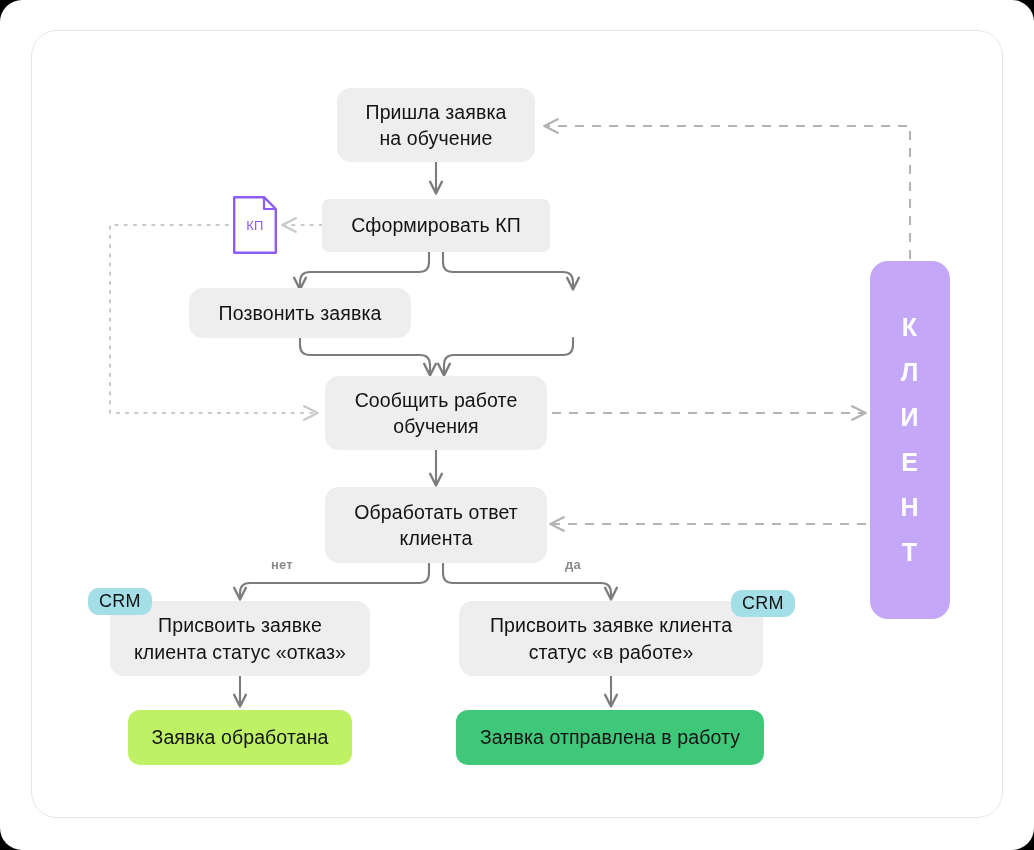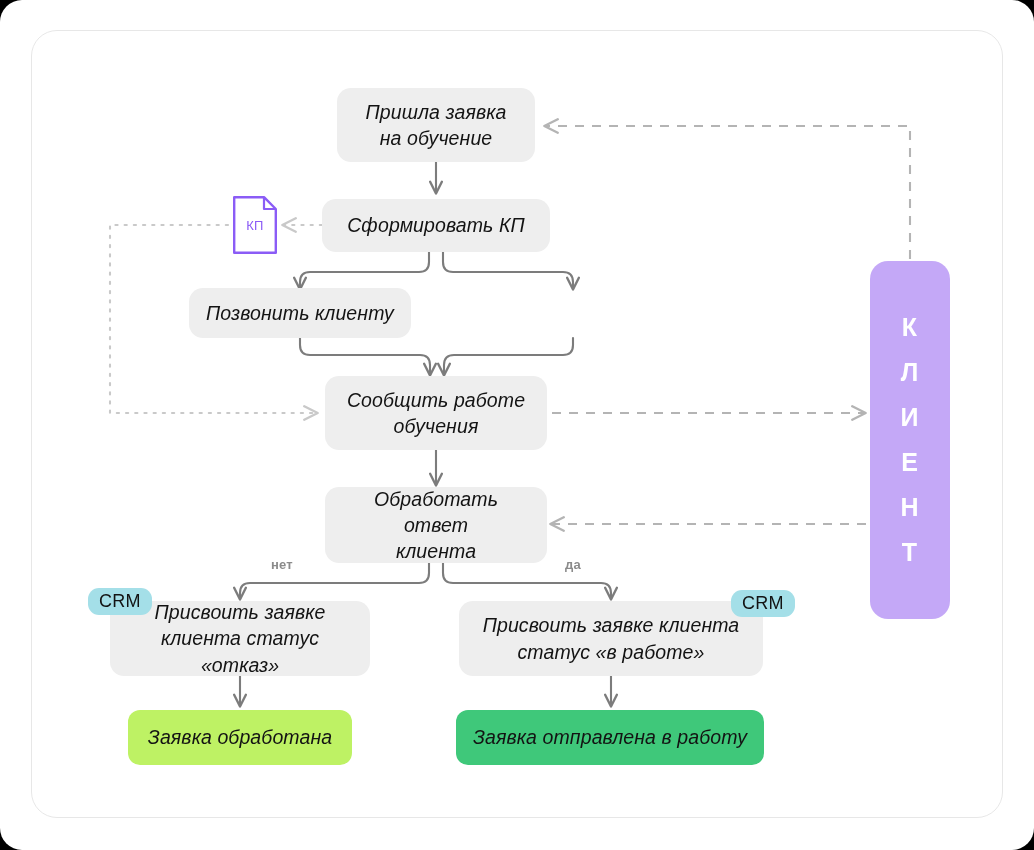--- a/index.html
+++ b/index.html
@@ -55,21 +55,20 @@
     align-items: center;
     justify-content: center;
     text-align: center;
     background: #eeeeee;
     border-radius: 14px;
     color: #131313;
     font-size: 19.5px;
     line-height: 1.34;
     letter-spacing: 0.1px;
     padding: 12px 16px;
-    font-style: italic;
   }
   .node.terminal { border-radius: 12px; }
   .node.amber { background: #bef264; }
   .node.green { background: #3fc87a; }
 
   
   #client-lane {
     position: absolute;
     left: 870px;
     top: 261px;
@@ -191,26 +190,26 @@
       </g>
     </svg>
 
     <div class="node" id="n-request" style="left:337px; top:88px; width:198px; height:74px;">
       <span>
         <span>Пришла заявка</span><br>
         <span>на обучение</span>
       </span>
     </div>
 
-    <div class="node" id="n-makekp" style="left:322px; top:199px; width:228px; height:53px;">
+    <div class="node" id="n-makekp" style="left:322px; top:199px; width:228px; height:53px;border-radius:7px;">
       <span>Сформировать КП</span>
     </div>
 
     <div class="node" id="n-call" style="left:189px; top:288px; width:222px; height:50px;">
-      <span>Позвонить клиенту</span>
+      <span>Позвонить заявка</span>
     </div>
 
 
     <div class="node" id="n-terms" style="left:325px; top:376px; width:222px; height:74px;">
       <span>
         <span>Сообщить работе</span><br>
         <span>обучения</span>
       </span>
     </div>
 

